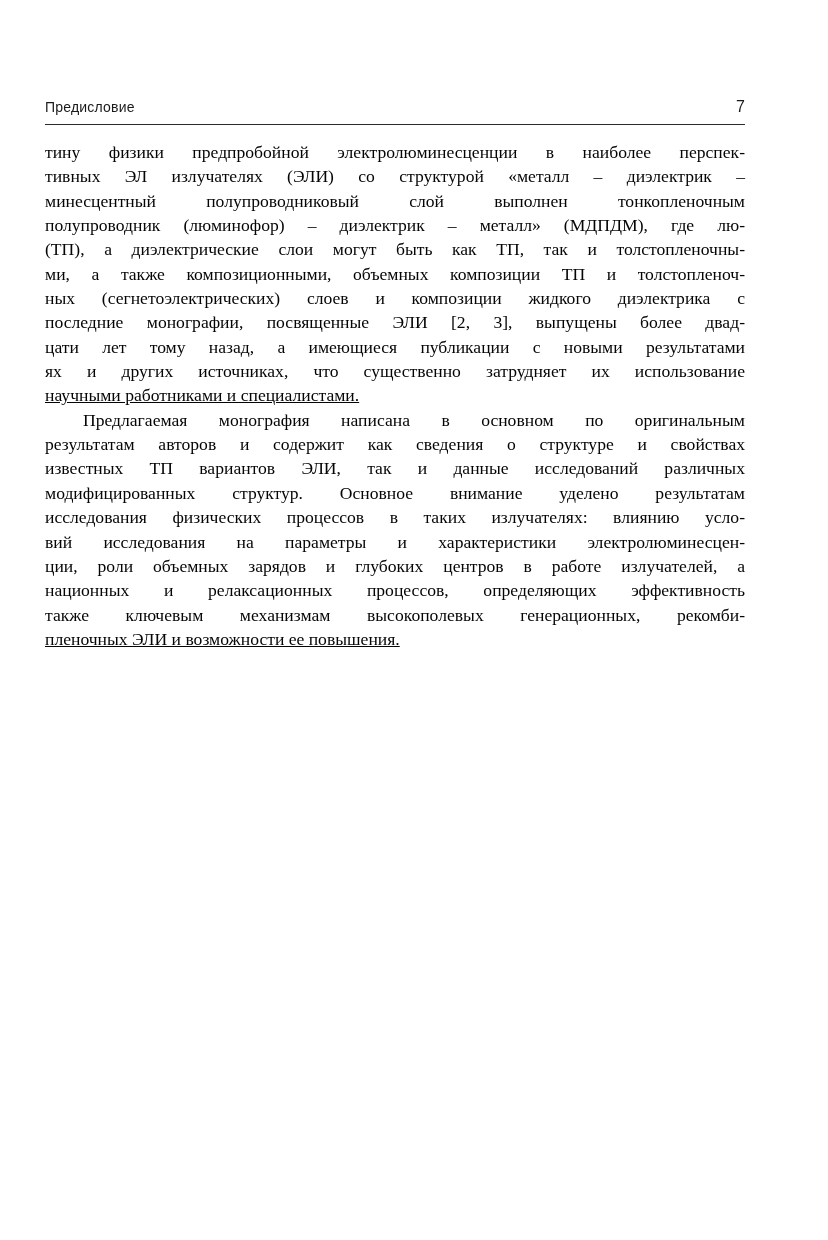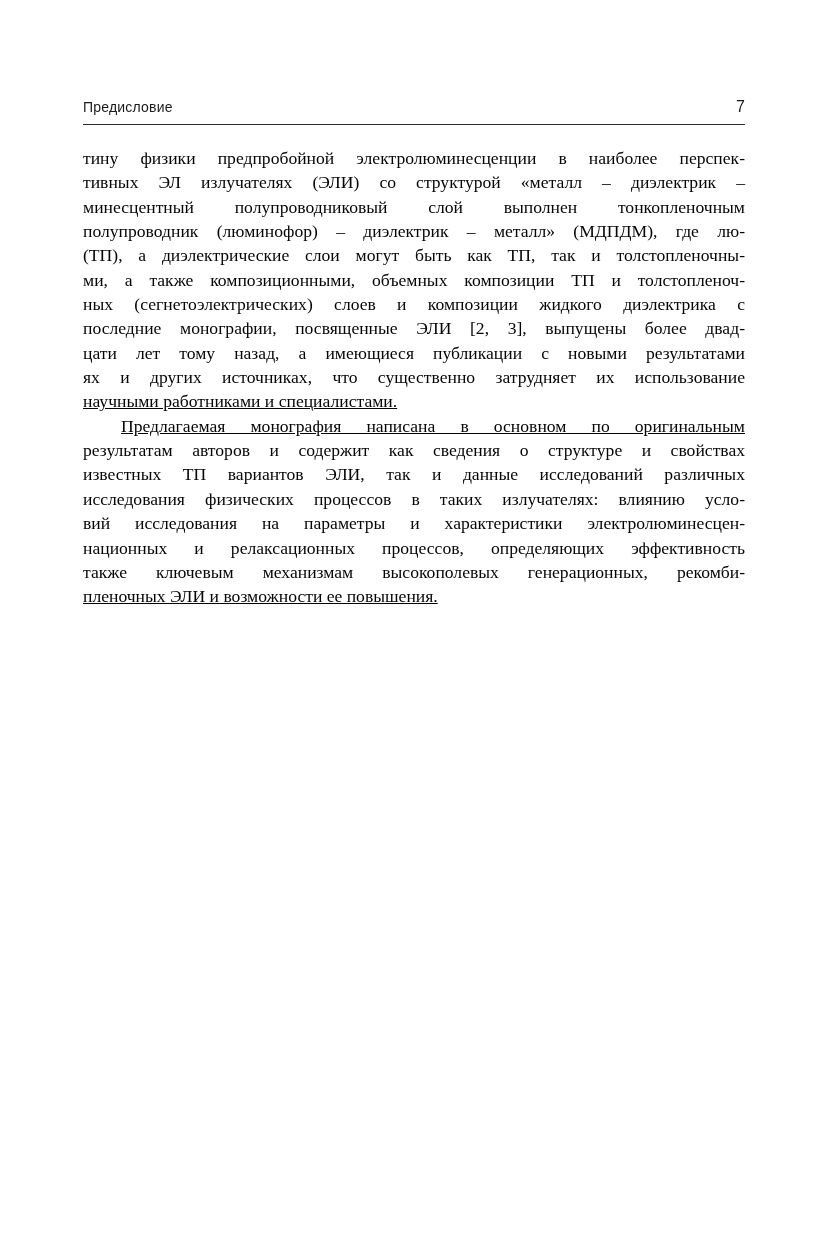--- a/index.html
+++ b/index.html
@@ -12,21 +12,21 @@
     height: 1240px;
     overflow: hidden;
     font-family: "Liberation Serif", serif;
     color: #0a0a0a;
     -webkit-font-smoothing: antialiased;
   }
   .page {
     box-sizing: border-box;
     width: 828px;
     height: 1240px;
-    padding: 98px 83px 0 83px;
+    padding: 98px 83px 0 45px;
     background: #ffffff;
   }
   .running-header {
     display: flex;
     justify-content: space-between;
     align-items: baseline;
     font-family: "Liberation Sans", sans-serif;
   }
   .running-title {
     font-size: 14px;
@@ -36,40 +36,39 @@
   .page-number {
     font-size: 16px;
     color: #1a1a1a;
   }
   .header-rule {
     margin-top: 8px;
     border-bottom: 1px solid #2a2a2a;
     height: 0;
   }
   .body-text {
-    margin-top: 21px;
+    margin-top: 15px;
     font-size: 17.6px;
     line-height: 24.35px;
     color: #050505;
   }
   .paragraph {
     margin: 0;
   }
   .text-line {
     text-align: justify;
     text-align-last: justify;
     white-space: normal;
   }
   .text-line.last {
     text-align-last: left;
     text-decoration: underline;
   }
   .paragraph.indented .text-line:first-child {
     text-indent: 38px;
-    text-decoration: underline;
   }
 </style>
 </head>
 <body>
 
 <div class="page">
   <div class="running-header">
     <span class="running-title">Предисловие</span>
     <span class="page-number">7</span>
   </div>
@@ -85,20 +84,22 @@
         <div class="text-line">ных (сегнетоэлектрических) слоев и композиции жидкого диэлектрика с</div>
         <div class="text-line">последние монографии, посвященные ЭЛИ [2, 3], выпущены более двад-</div>
         <div class="text-line">цати лет тому назад, а имеющиеся публикации с новыми результатами</div>
         <div class="text-line">ях и других источниках, что существенно затрудняет их использование</div>
         <div class="text-line last">научными работниками и специалистами.</div>
       </div>
       <div class="paragraph indented">
         <div class="text-line">Предлагаемая монография написана в основном по оригинальным</div>
         <div class="text-line">результатам авторов и содержит как сведения о структуре и свойствах</div>
         <div class="text-line">известных ТП вариантов ЭЛИ, так и данные исследований различных</div>
+        <div class="text-line">модифицированных структур. Основное внимание уделено результатам</div>
         <div class="text-line">исследования физических процессов в таких излучателях: влиянию усло-</div>
         <div class="text-line">вий исследования на параметры и характеристики электролюминесцен-</div>
+        <div class="text-line">ции, роли объемных зарядов и глубоких центров в работе излучателей, а</div>
         <div class="text-line">национных и релаксационных процессов, определяющих эффективность</div>
         <div class="text-line">также ключевым механизмам высокополевых генерационных, рекомби-</div>
         <div class="text-line last">пленочных ЭЛИ и возможности ее повышения.</div>
       </div>
     </div>
 </div>
 
 </body></html>

